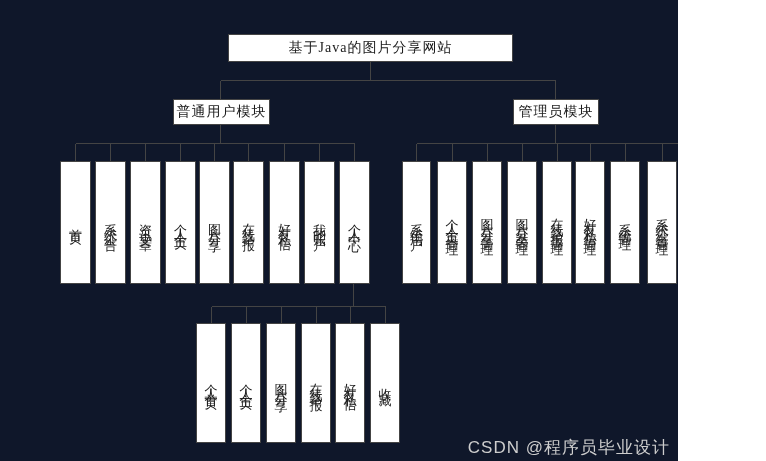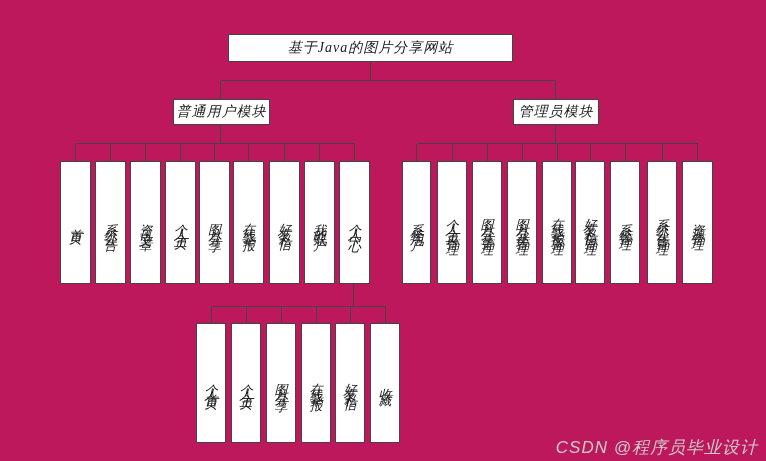--- a/index.html
+++ b/index.html
@@ -1,23 +1,22 @@
 <!DOCTYPE html>
 <html><head>
 <meta charset="utf-8">
 <style>
   html,body{margin:0;padding:0;background:#fff;}
   .canvas{
     position:relative;
-    width:766px;height:461px;
-    background:#be185d;
+    width:678px;height:461px;
+    background:#0f172a;
     font-family:"Liberation Serif","DejaVu Serif",serif;
     color:#1a1a1a;
     overflow:hidden;
-    font-style:italic;
   }
   .connector-svg{position:absolute;left:0;top:0;pointer-events:none;}
   .box{
     position:absolute;
     box-sizing:border-box;
     border:1px solid #444444;
     background:#ffffff;
     display:flex;
     align-items:center;
     justify-content:center;

